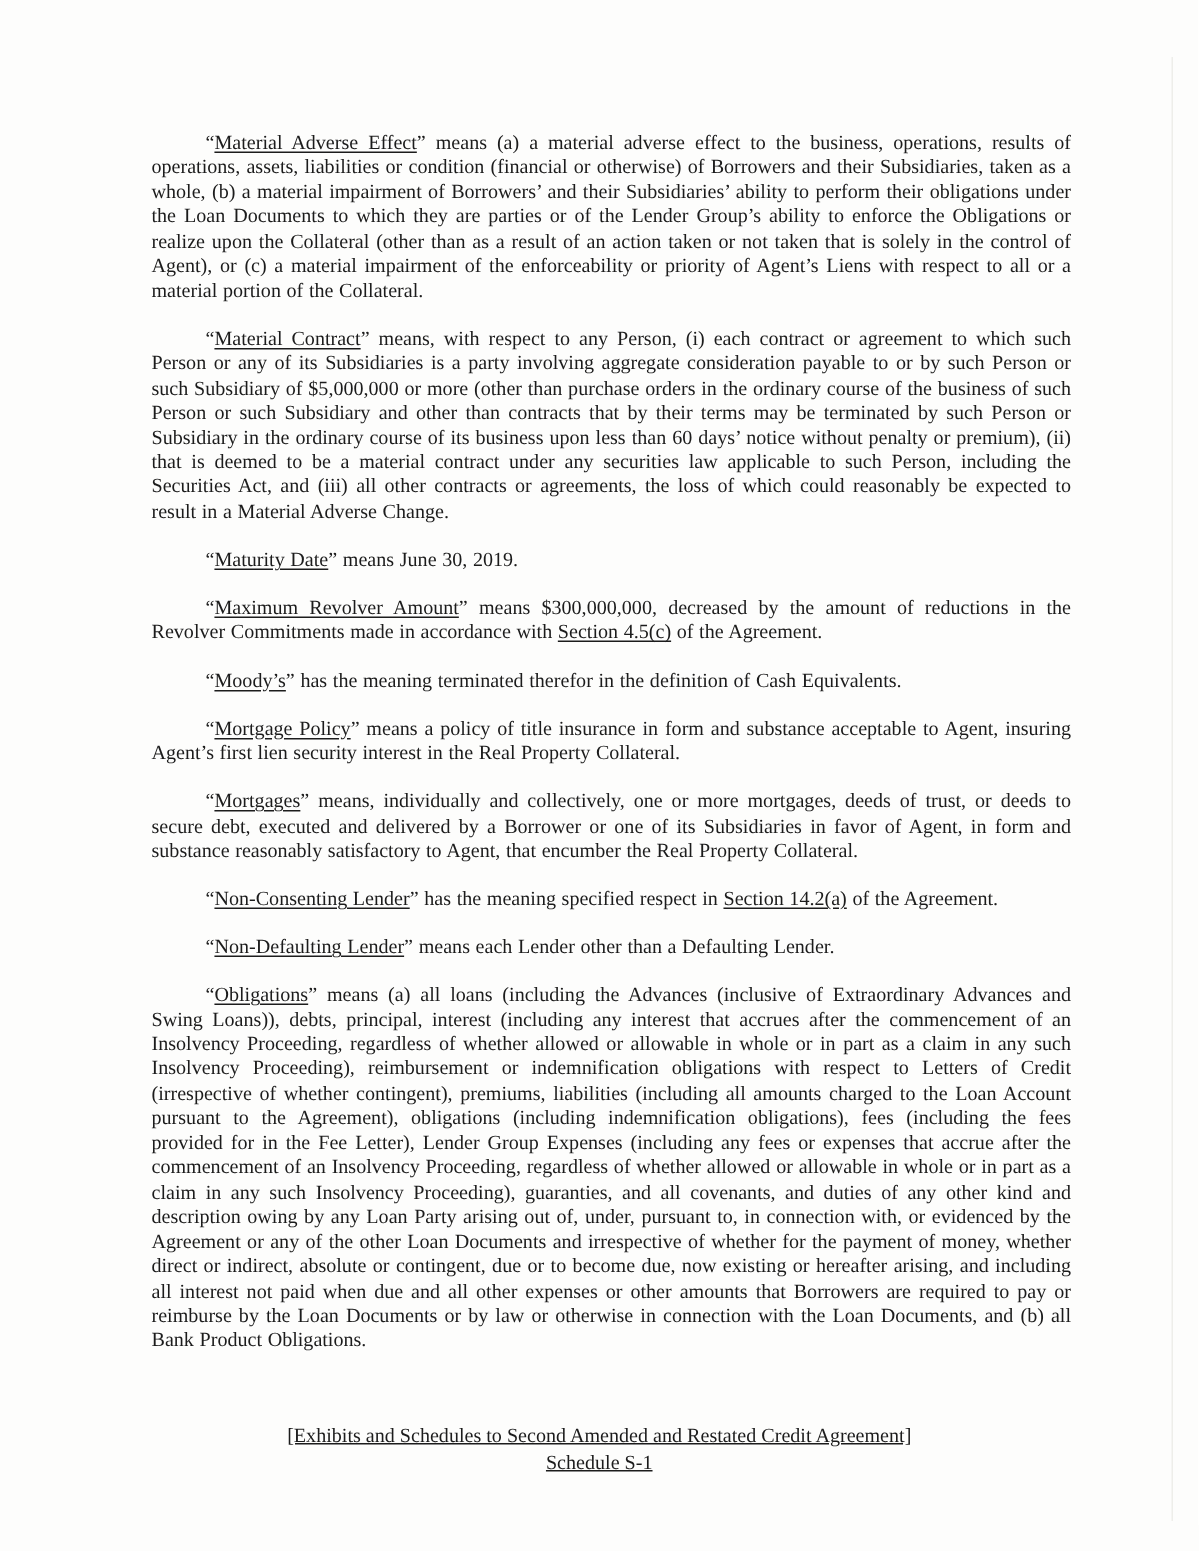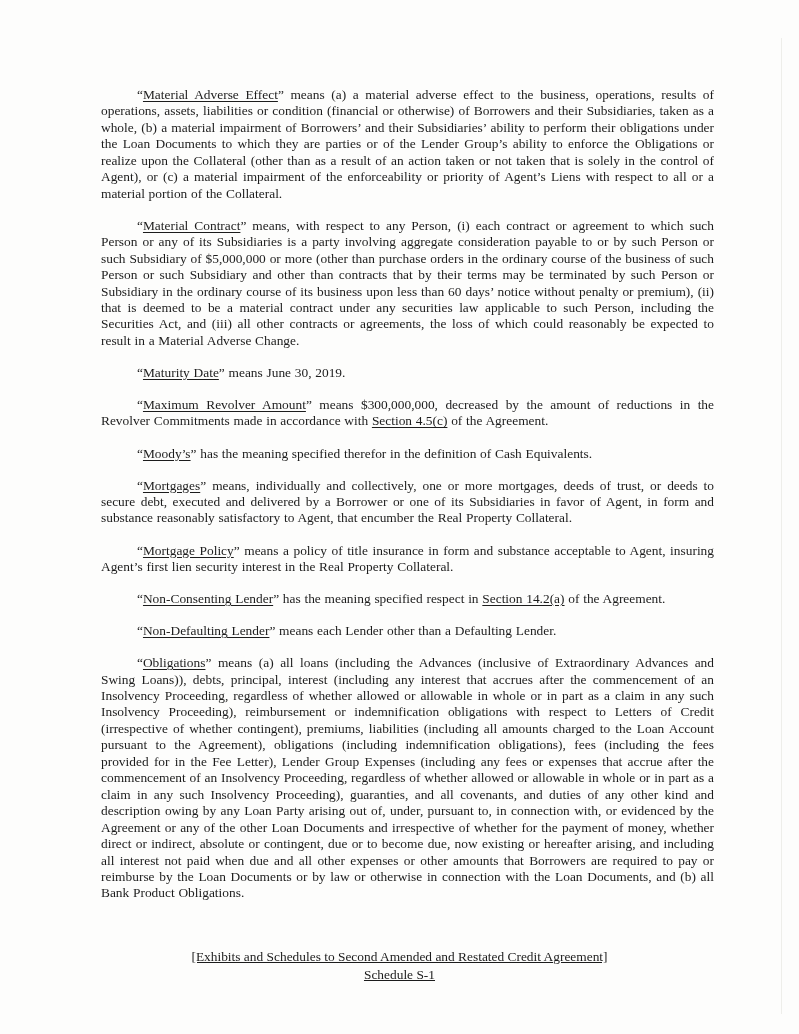--- a/index.html
+++ b/index.html
@@ -56,23 +56,23 @@
 
 <div class="page">
   <div class="scan-line"></div>
 
   <div class="content">
 
   <p class="para"><span class="">“</span><span class="u">Material Adverse Effect</span><span class="">” means (a) a material adverse effect to the business, operations, results of operations, assets, liabilities or condition (financial or otherwise) of Borrowers and their Subsidiaries, taken as a whole, (b) a material impairment of Borrowers’ and their Subsidiaries’ ability to perform their obligations under the Loan Documents to which they are parties or of the Lender Group’s ability to enforce the Obligations or realize upon the Collateral (other than as a result of an action taken or not taken that is solely in the control of Agent), or (c) a material impairment of the enforceability or priority of Agent’s Liens with respect to all or a material portion of the Collateral.</span></p>
       <p class="para"><span class="">“</span><span class="u">Material Contract</span><span class="">” means, with respect to any Person, (i) each contract or agreement to which such Person or any of its Subsidiaries is a party involving aggregate consideration payable to or by such Person or such Subsidiary of $5,000,000 or more (other than purchase orders in the ordinary course of the business of such Person or such Subsidiary and other than contracts that by their terms may be terminated by such Person or Subsidiary in the ordinary course of its business upon less than 60 days’ notice without penalty or premium), (ii)  that is deemed to be a material contract under any securities law applicable to such Person, including the Securities Act, and (iii) all other contracts or agreements, the loss of which could reasonably be expected to result in a Material Adverse Change.</span></p>
       <p class="para"><span class="">“</span><span class="u">Maturity Date</span><span class="">” means June 30, 2019.</span></p>
       <p class="para"><span class="">“</span><span class="u">Maximum Revolver Amount</span><span class="">” means $300,000,000, decreased by the amount of reductions in the Revolver Commitments made in accordance with </span><span class="u">Section 4.5(c)</span><span class=""> of the Agreement.</span></p>
-      <p class="para"><span class="">“</span><span class="u">Moody’s</span><span class="">” has the meaning specified therefor in the definition of Cash Equivalents.</span></p>
+      <p class="para"><span class="">“</span><span class="u">Moody’s</span><span class="">” has the meaning terminated therefor in the definition of Cash Equivalents.</span></p>
+      <p class="para"><span class="">“</span><span class="u">Mortgage Policy</span><span class="">” means a policy of title insurance in form and substance acceptable to Agent, insuring Agent’s first lien security interest in the Real Property Collateral.</span></p>
       <p class="para"><span class="">“</span><span class="u">Mortgages</span><span class="">” means, individually and collectively, one or more mortgages, deeds of trust, or deeds to secure debt, executed and delivered by a Borrower or one of its Subsidiaries in favor of Agent, in form and substance reasonably satisfactory to Agent, that encumber the Real Property Collateral.</span></p>
-      <p class="para"><span class="">“</span><span class="u">Mortgage Policy</span><span class="">” means a policy of title insurance in form and substance acceptable to Agent, insuring Agent’s first lien security interest in the Real Property Collateral.</span></p>
       <p class="para"><span class="">“</span><span class="u">Non-Consenting Lender</span><span class="">” has the meaning specified respect in </span><span class="u">Section 14.2(a)</span><span class=""> of the Agreement.</span></p>
       <p class="para"><span class="">“</span><span class="u">Non-Defaulting Lender</span><span class="">” means each Lender other than a Defaulting Lender.</span></p>
       <p class="para"><span class="">“</span><span class="u">Obligations</span><span class="">” means (a) all loans (including the Advances (inclusive of Extraordinary Advances and Swing Loans)), debts, principal, interest (including any interest that accrues after the commencement of an Insolvency Proceeding, regardless of whether allowed or allowable in whole or in part as a claim in any such Insolvency Proceeding), reimbursement or indemnification obligations with respect to Letters of Credit (irrespective of whether contingent), premiums, liabilities (including all amounts charged to the Loan Account pursuant to the Agreement), obligations (including indemnification obligations), fees (including the fees provided for in the Fee Letter), Lender Group Expenses (including any fees or expenses that accrue after the commencement of an Insolvency Proceeding, regardless of whether allowed or allowable in whole or in part as a claim in any such Insolvency Proceeding), guaranties, and all covenants, and duties of any other kind and description owing by any Loan Party arising out of, under, pursuant to, in connection with, or evidenced by the Agreement or any of the other Loan Documents and irrespective of whether for the payment of money, whether direct or indirect, absolute or contingent, due or to become due, now existing or hereafter arising, and including all interest not paid when due and all other expenses or other amounts that Borrowers are required to pay or reimburse by the Loan Documents or by law or otherwise in connection with the Loan Documents, and (b) all Bank Product Obligations.</span></p>
     </div>
 
   <div class="footer">
     <div>[Exhibits and Schedules to Second Amended and Restated Credit Agreement]</div>
     <div>Schedule S-1</div>
   </div>
 </div>

